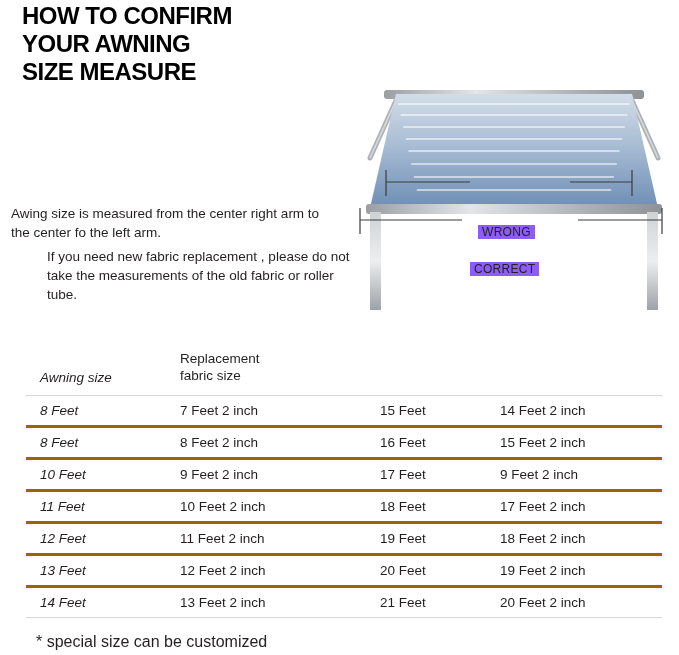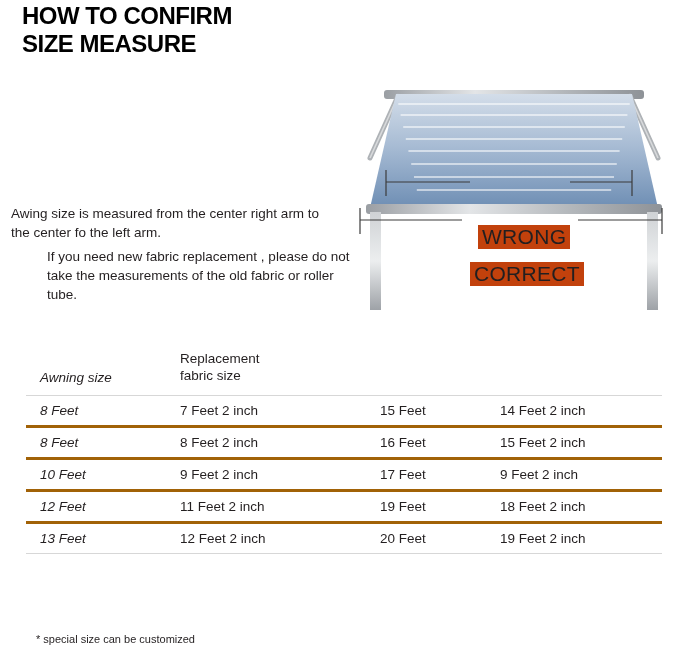--- a/index.html
+++ b/index.html
@@ -45,24 +45,24 @@
   .illus {
     position: absolute;
     left: 340px;
     top: 60px;
     width: 339px;
     height: 250px;
   }
   .illus svg { display: block; }
   .lbl-wrong, .lbl-correct {
     position: absolute;
-    font-size: 21px;
+    font-size: 12px;
     color: #231f20;
     letter-spacing: 0.3px;
-    background: #c2410c;
+    background: #8b5cf6;
     padding: 0 4px;
   }
   .lbl-wrong { left: 138px; top: 165px; }
   .lbl-correct { left: 130px; top: 202px; }
 
   
   .tbl {
     position: absolute;
     left: 26px;
     top: 343px;
@@ -87,29 +87,30 @@
   .tbl tr:last-child td { border-bottom: 1px solid #d7d7d7; }
   .c1 { width: 140px; font-style: italic; }
   .c2 { width: 200px; }
   .c3 { width: 120px; }
   .c4 { width: 176px; }
 
   .note {
     position: absolute;
     left: 36px;
     top: 633px;
-    font-size: 11px;
+    font-size: 16px;
     color: #231f20;
   }
 </style>
 </head>
 <body>
 
 <div class="heading">
   <div>HOW TO CONFIRM</div>
+  <div>YOUR AWNING</div>
   <div>SIZE MEASURE</div>
 </div>
 
 <p class="para para1">Awing size is measured from the center right arm to the center fo the left arm.</p>
 <p class="para para2">If you need new fabric replacement , please do not take the measurements of the old fabric or roller tube.</p>
 
 <div class="illus">
   <svg width="339" height="250" viewBox="0 0 339 250">
     <defs>
       <linearGradient id="fabgrad" x1="0" y1="0" x2="0" y2="1">
@@ -201,27 +202,39 @@
       <td class="c3">16 Feet</td>
       <td class="c4">15 Feet 2 inch</td>
     </tr>
     <tr>
       <td class="c1">10 Feet</td>
       <td class="c2">9 Feet 2 inch</td>
       <td class="c3">17 Feet</td>
       <td class="c4">9 Feet 2 inch</td>
     </tr>
     <tr>
+      <td class="c1">11 Feet</td>
+      <td class="c2">10 Feet 2 inch</td>
+      <td class="c3">18 Feet</td>
+      <td class="c4">17 Feet 2 inch</td>
+    </tr>
+    <tr>
       <td class="c1">12 Feet</td>
       <td class="c2">11 Feet 2 inch</td>
       <td class="c3">19 Feet</td>
       <td class="c4">18 Feet 2 inch</td>
     </tr>
     <tr>
       <td class="c1">13 Feet</td>
       <td class="c2">12 Feet 2 inch</td>
       <td class="c3">20 Feet</td>
       <td class="c4">19 Feet 2 inch</td>
     </tr>
+    <tr>
+      <td class="c1">14 Feet</td>
+      <td class="c2">13 Feet 2 inch</td>
+      <td class="c3">21 Feet</td>
+      <td class="c4">20 Feet 2 inch</td>
+    </tr>
   </tbody>
 </table>
 
 <div class="note">* special size can be customized</div>
 
 </body></html>

